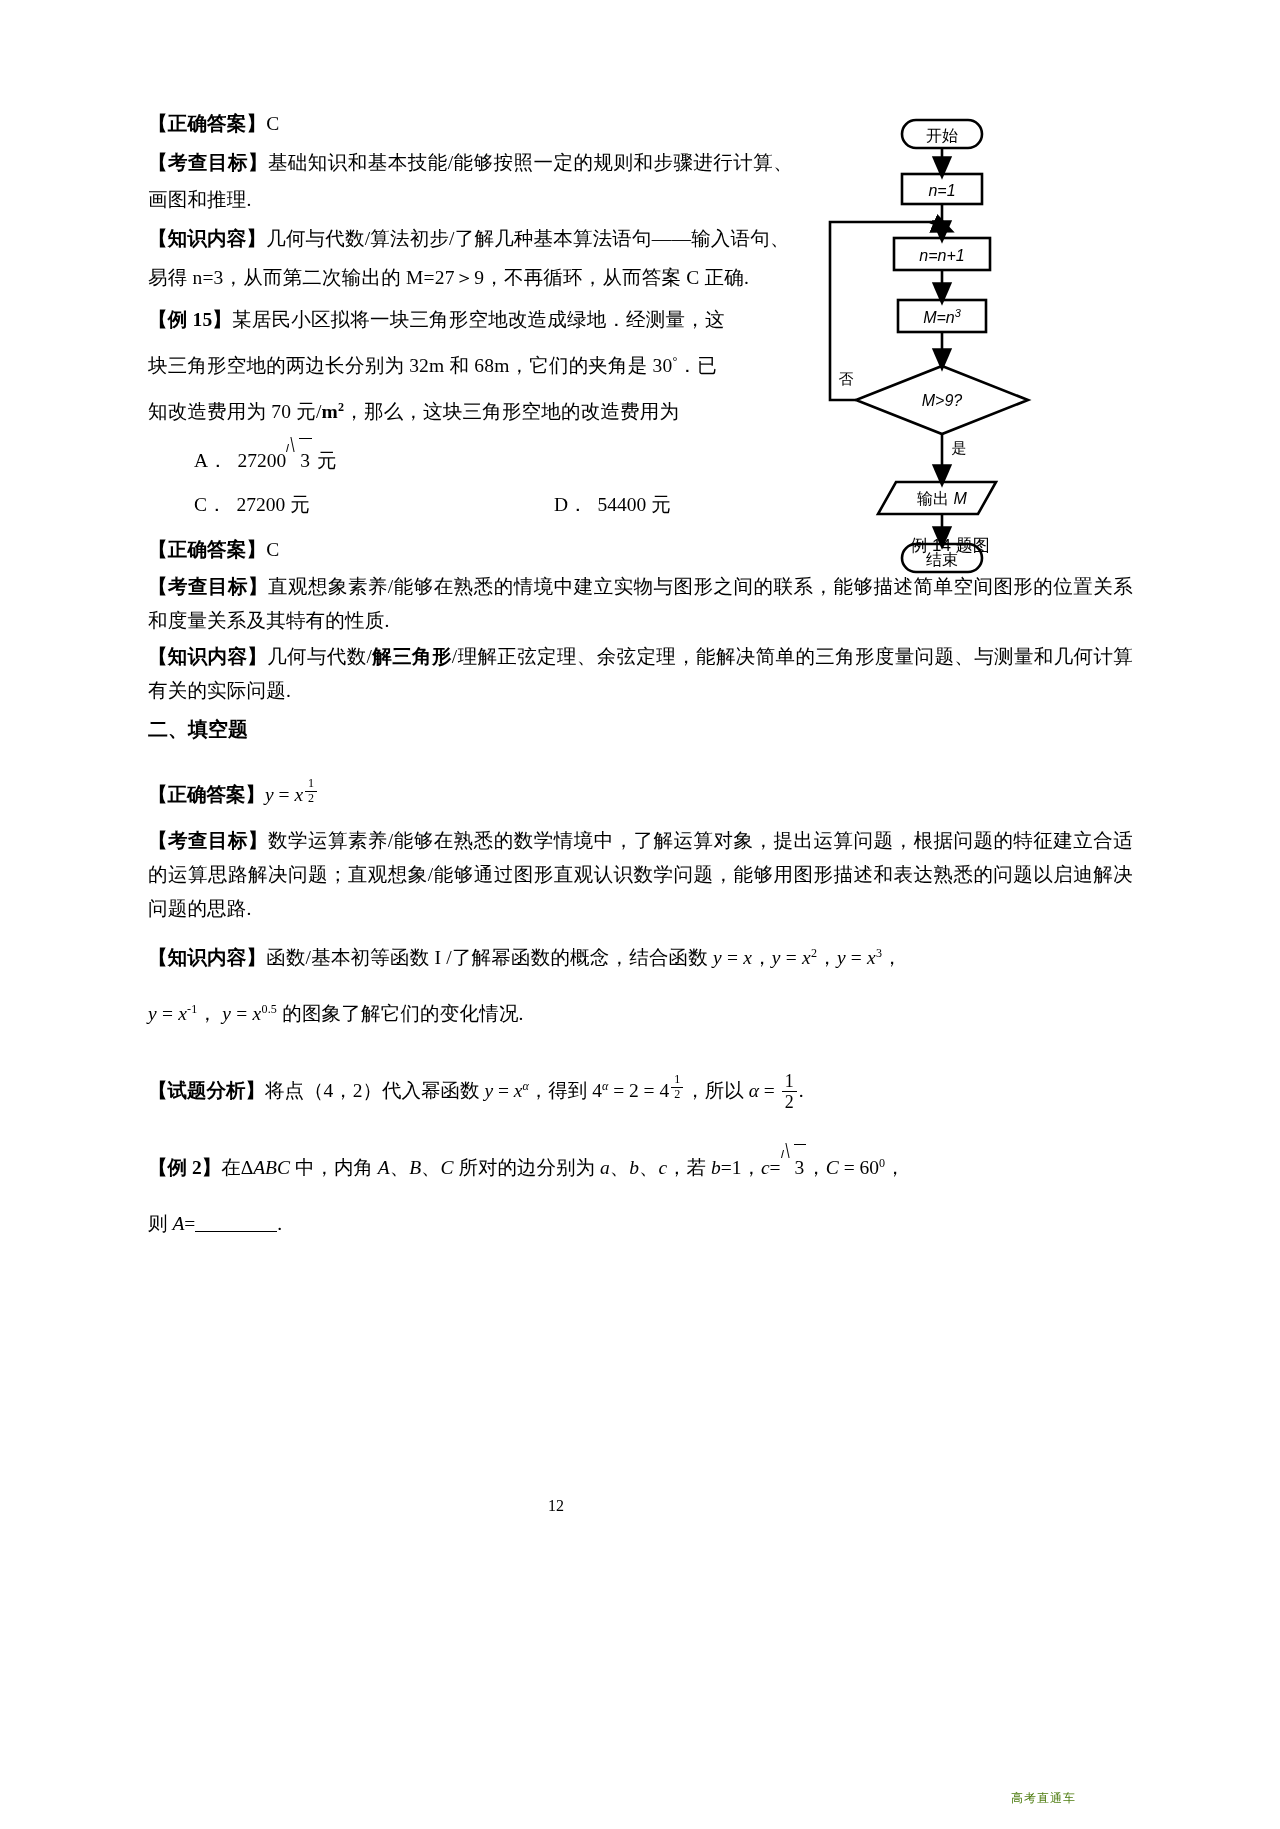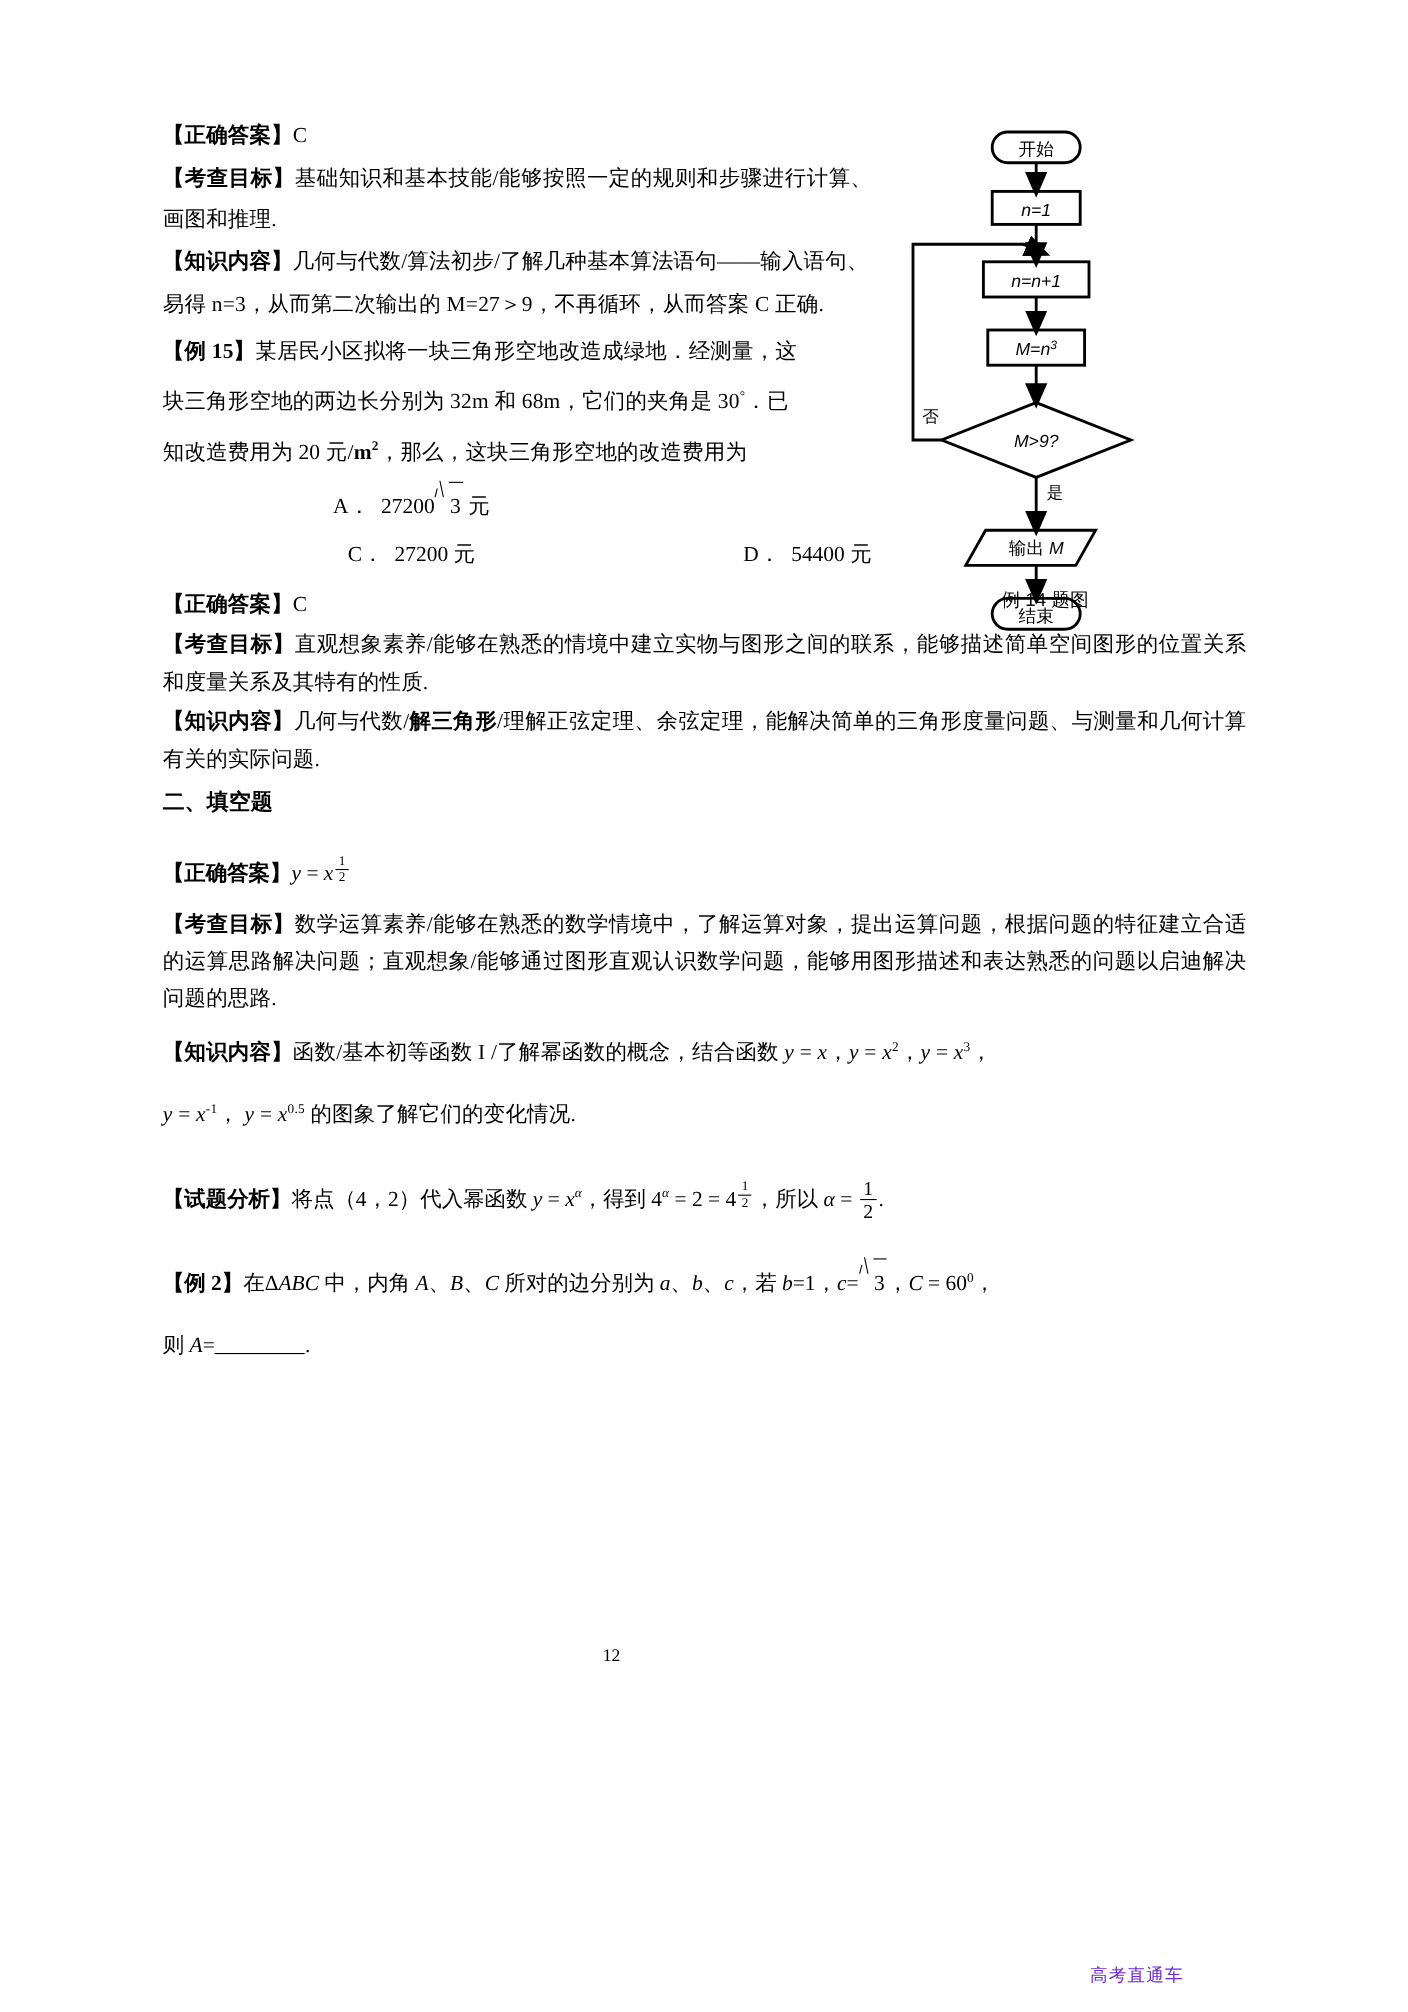--- a/index.html
+++ b/index.html
@@ -94,21 +94,20 @@
     position: relative;
     top: -1px;
   }
   .frac .num { padding: 0 3px; }
   .frac .den { padding: 0 3px; border-top: 1.2px solid #000; }
   .frac.small { font-size: 0.62em; position: relative; top: -0.42em; }
   
   .choices {
     margin: 4px 0 0 0;
     font-size: 19.5px;
-    text-align: center;
   }
   .choice-row {
     display: flex;
     line-height: 44px;
     padding-left: 46px;
   }
   .choice {
     width: 360px;
   }
   .choice .lab { margin-right: 10px; }
@@ -142,22 +141,22 @@
     position: absolute;
     left: 0; right: 0;
     top: 1497px;
     text-align: center;
     font-size: 16px;
   }
   .watermark {
     position: absolute;
     right: 36px;
     bottom: 22px;
-    font-size: 16px;
-    color: #6d28d9;
+    font-size: 12px;
+    color: #4d7c0f;
     font-family: "Liberation Sans", sans-serif;
     letter-spacing: 1px;
   }
   .gap-s { height: 10px; }
   .gap-m { height: 20px; }
   .gap-l { height: 30px; }
   .eqline {
     font-size: 19.5px;
     line-height: 46px;
   }
@@ -240,21 +239,21 @@
 
     <div class="p loose narrow">
       <span class="tag">【例 15】</span><span>某居民小区拟将一块三角形空地改造成绿地．经测量，这</span>
     </div>
 
     <div class="p loose narrow">
       <span>块三角形空地的两边长分别为 32m 和 68m，它们的夹角是 30</span><sup>°</sup><span>．已</span>
     </div>
 
     <div class="p loose" style="width:710px">
-      <span><span class="bold" style="font-weight:normal">知改造费用为 20 元/</span><span class="bold">m</span></span><sup class="bold">2</sup><span>，那么，这块三角形空地的改造费用为</span>
+      <span><span class="bold" style="font-weight:normal">知改造费用为 70 元/</span><span class="bold">m</span></span><sup class="bold">2</sup><span>，那么，这块三角形空地的改造费用为</span>
     </div>
 
     <div class="choices">
       <div class="choice-row">
         <div class="choice">
           <span class="lab">A．</span><span>27200</span><span class="rad"><span class="radbar">3</span></span>&nbsp;<span>元</span>
         </div>
       </div>
       <div class="choice-row">
         <div class="choice">

